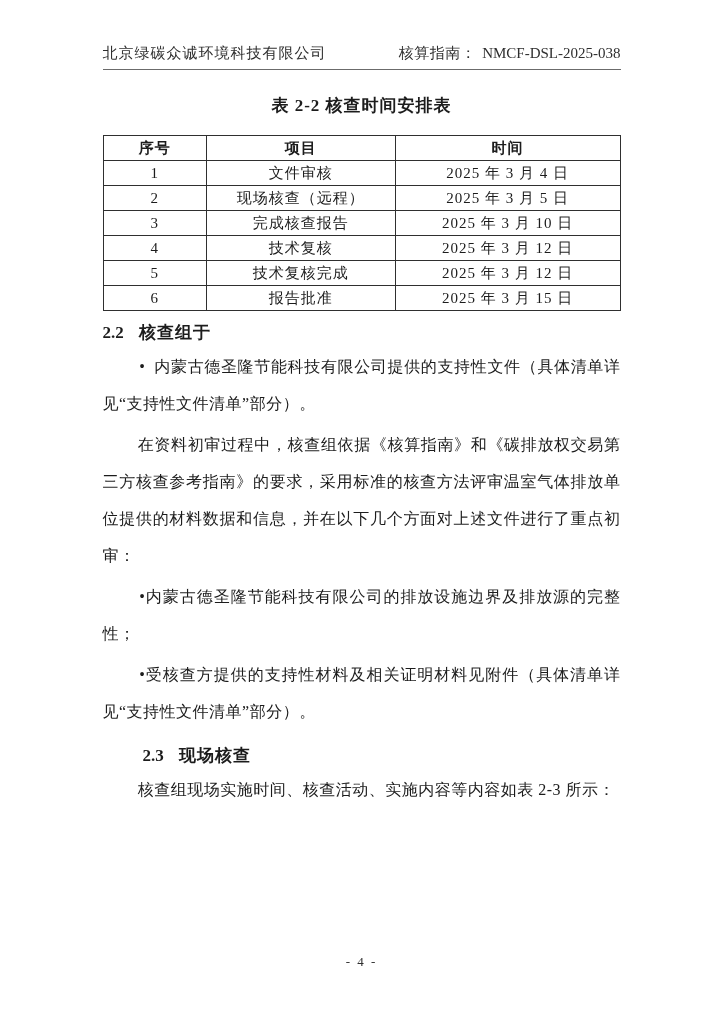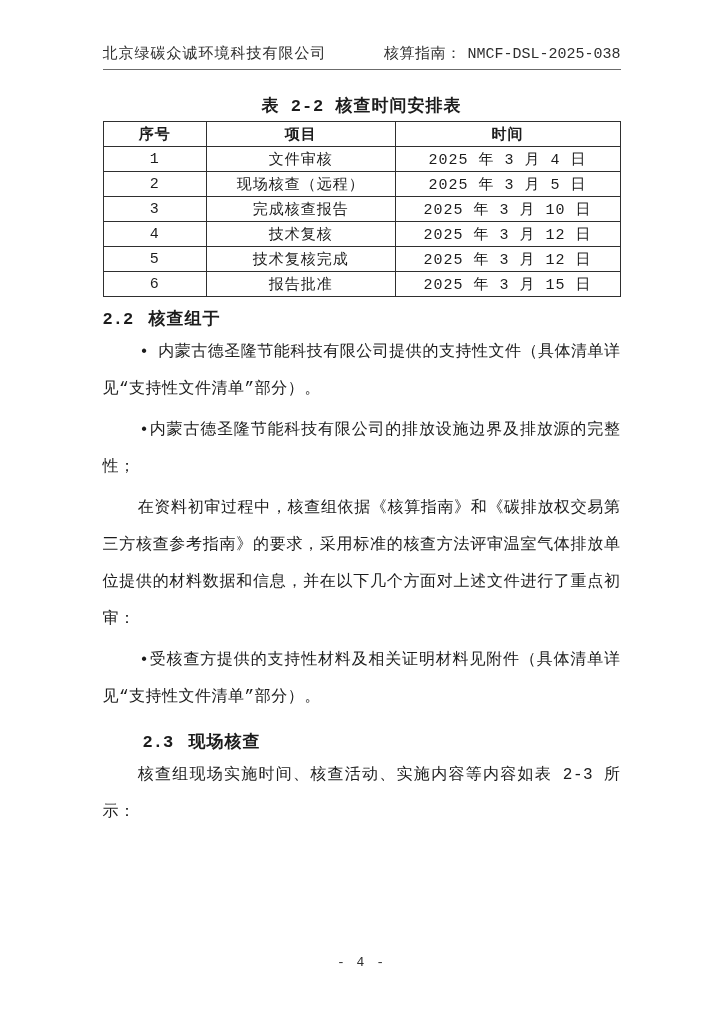--- a/index.html
+++ b/index.html
@@ -3,21 +3,21 @@
   <meta charset="utf-8">
   <style>
     * { box-sizing: border-box; }
     html, body { margin: 0; padding: 0; background: #ffffff; }
     .page {
       position: relative;
       width: 723px;
       height: 1024px;
       margin: 0 auto;
       background: #ffffff;
-      font-family: Liberation Mono, monospace;
+      font-family: Liberation Serif, serif;
       color: #1c1c1c;
       overflow: hidden;
     }
     .header {
       width: 518px;
       margin: 0 auto;
       padding-top: 44px;
       padding-bottom: 6px;
       border-bottom: 1px solid #6b6b6b;
       display: flex;
@@ -27,21 +27,21 @@
       color: #2e2e2e;
       letter-spacing: 1px;
     }
     .header .archive { letter-spacing: 0.5px; }
     .header .archive-num { margin-left: 6px; letter-spacing: 0; }
     .content { width: 518px; margin: 0 auto; }
     .table-title {
       text-align: center;
       font-weight: bold;
       font-size: 17px;
-      margin: 24px 0 4px 0;
+      margin: 24px 0 18px 0;
       letter-spacing: 1px;
     }
     table.schedule {
       width: 100%;
       border-collapse: collapse;
       font-size: 15px;
       color: #1c1c1c;
     }
     table.schedule col.c1 { width: 20%; }
     table.schedule col.c2 { width: 36.5%; }
@@ -150,25 +150,25 @@
 
     <div class="h2">
       <span class="secnum">2.2</span><span>核查组于</span>
     </div>
 
 
     <p class="body bullet">
       <span class="marker marker-spaced">•</span><span>内蒙古德圣隆节能科技有限公司提供的支持性文件（具体清单详见“支持性文件清单”部分）。</span>
     </p>
 
+    <p class="body indent">在资料初审过程中，核查组依据《核算指南》和《碳排放权交易第三方核查参考指南》的要求，采用标准的核查方法评审温室气体排放单位提供的材料数据和信息，并在以下几个方面对上述文件进行了重点初审：</p>
+
     <p class="body bullet">
       <span class="marker">•</span><span>内蒙古德圣隆节能科技有限公司的排放设施边界及排放源的完整性；</span>
     </p>
-
-    <p class="body indent">在资料初审过程中，核查组依据《核算指南》和《碳排放权交易第三方核查参考指南》的要求，采用标准的核查方法评审温室气体排放单位提供的材料数据和信息，并在以下几个方面对上述文件进行了重点初审：</p>
 
     <p class="body bullet">
       <span class="marker">•</span><span>受核查方提供的支持性材料及相关证明材料见附件（具体清单详见“支持性文件清单”部分）。</span>
     </p>
 
     <div class="h2 h2-indent">
       <span class="secnum">2.3</span><span>现场核查</span>
     </div>
 
     <p class="body indent">核查组现场实施时间、核查活动、实施内容等内容如表 2-3 所示：</p>

